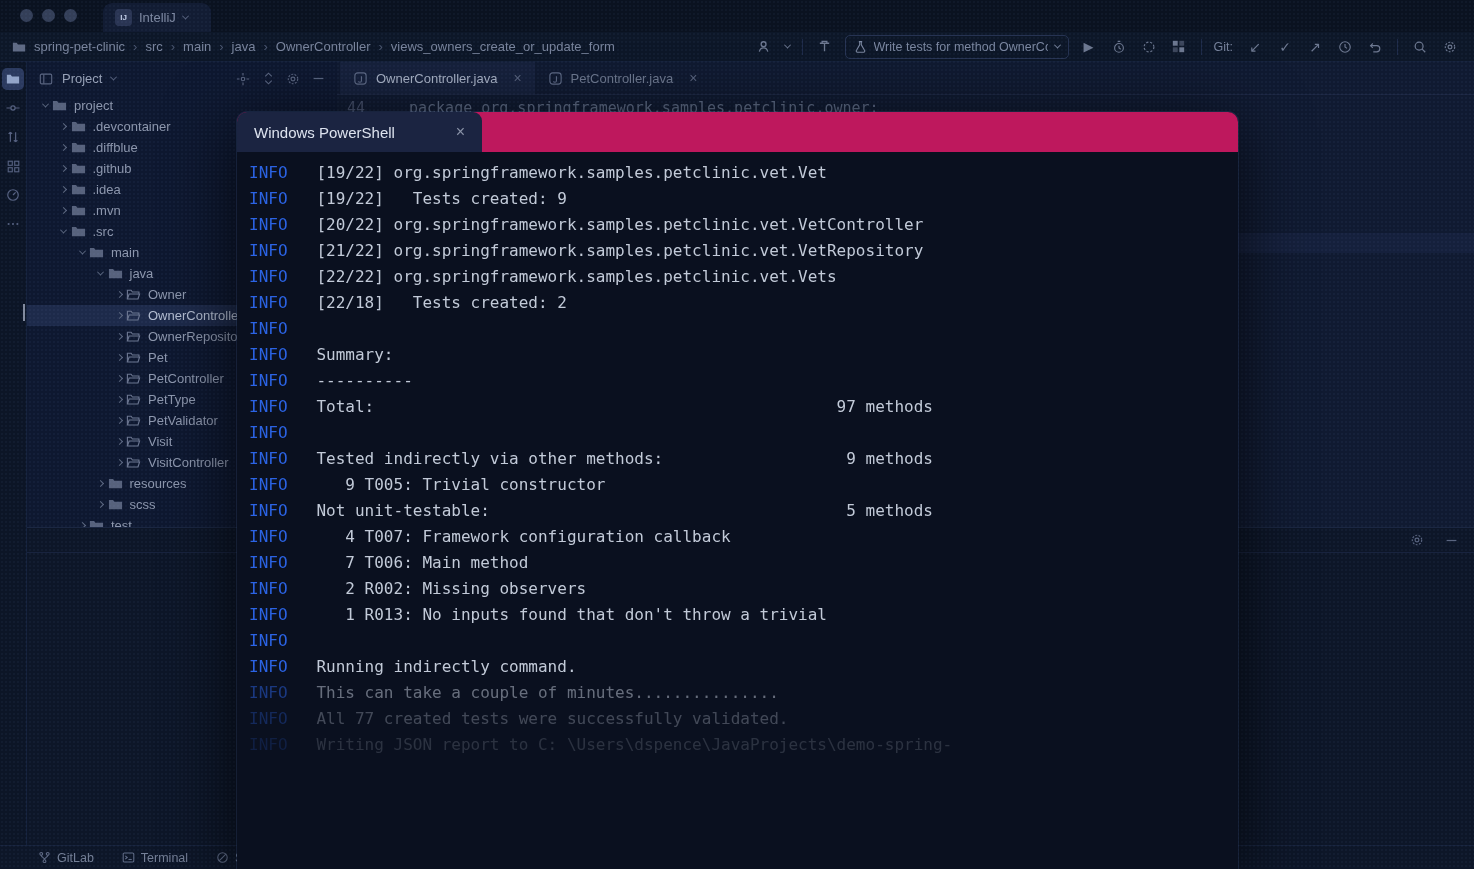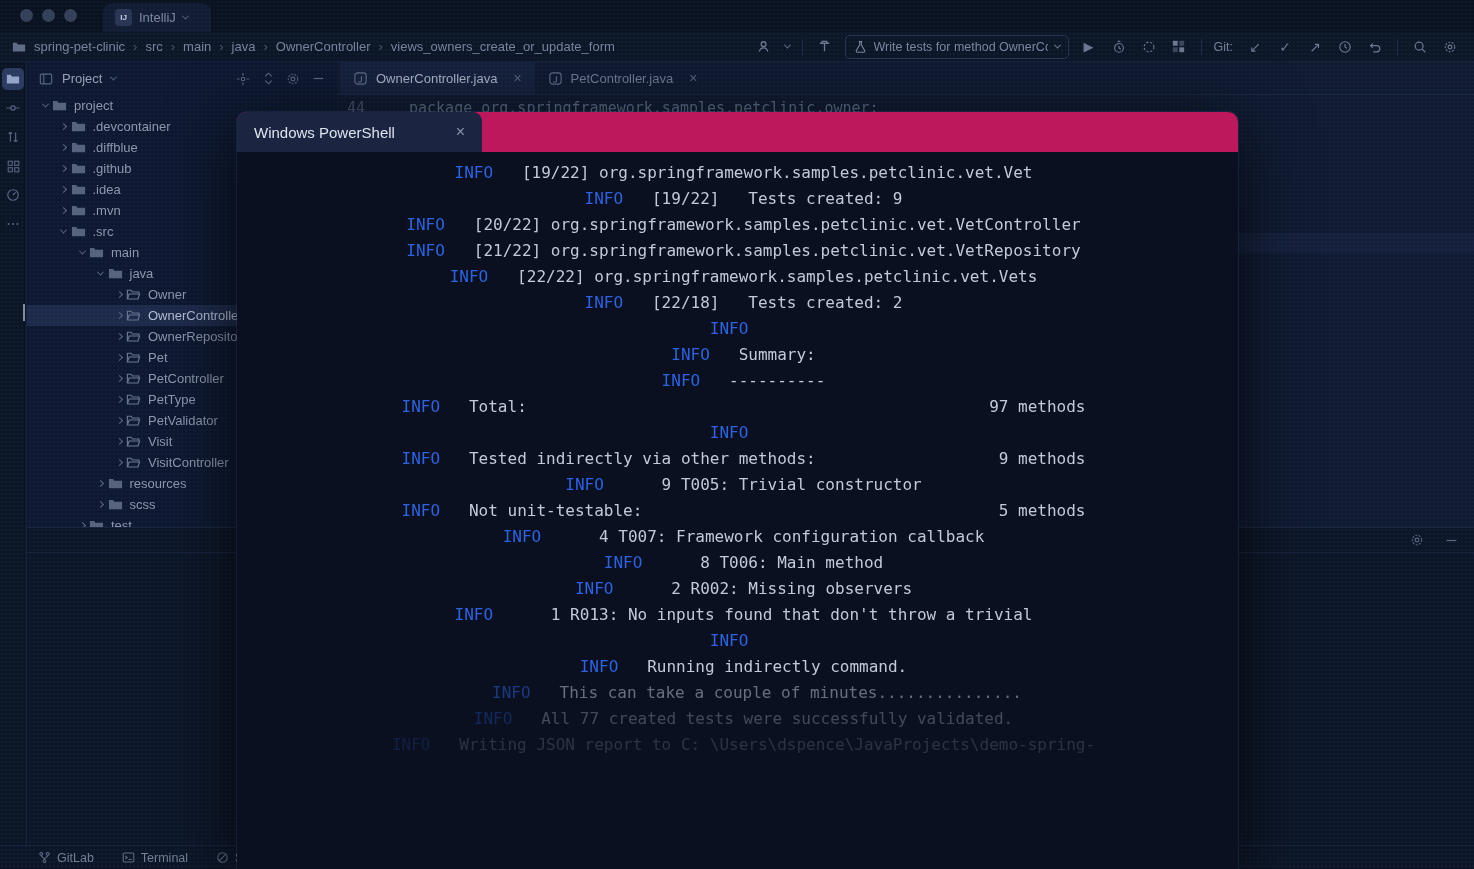--- a/index.html
+++ b/index.html
@@ -86,21 +86,21 @@
   
   .popup { position:absolute; left:237px; top:112px; width:1001px; height:757px; z-index:10;
     background:#0a101f; border-radius:10px 10px 0 0;
     box-shadow:0 0 0 1px rgba(70,95,150,.22), 0 14px 70px rgba(0,0,0,.72); }
   .popup-header { height:40px; background:#be185d; border-radius:10px 10px 0 0; position:relative; }
   .popup-tab { position:absolute; left:0; top:0; width:245px; height:40px; background:#1b2441;
     border-radius:10px 9px 0 0; display:flex; align-items:center; padding:0 17px; }
   .popup-title { color:#dde3ef; font-size:15px; flex:1; }
   .popup-close { color:#8a93a8; font-size:16px; line-height:1; }
   .term { padding:8px 0 0 12px; font-family:"DejaVu Sans Mono",monospace; font-size:16px; line-height:26px; color:#c2cad8; }
-  .t-row { white-space:pre; height:26px;text-align:center; }
+  .t-row { white-space:pre; height:26px; }
   .t-lvl { color:#2b63e4; }
 </style>
 </head>
 <body>
 
 <div class="titlebar">
   <div class="traffic">
     <span></span>
     <span></span>
     <span></span>
@@ -624,22 +624,22 @@
       <div class="t-row"><span class="t-lvl">INFO</span><span>   [22/18]   Tests created: 2</span></div>
       <div class="t-row"><span class="t-lvl">INFO</span><span>   </span></div>
       <div class="t-row"><span class="t-lvl">INFO</span><span>   Summary:</span></div>
       <div class="t-row"><span class="t-lvl">INFO</span><span>   ----------</span></div>
       <div class="t-row"><span class="t-lvl">INFO</span><span>   Total:                                                97 methods</span></div>
       <div class="t-row"><span class="t-lvl">INFO</span><span>   </span></div>
       <div class="t-row"><span class="t-lvl">INFO</span><span>   Tested indirectly via other methods:                   9 methods</span></div>
       <div class="t-row"><span class="t-lvl">INFO</span><span>      9 T005: Trivial constructor</span></div>
       <div class="t-row"><span class="t-lvl">INFO</span><span>   Not unit-testable:                                     5 methods</span></div>
       <div class="t-row"><span class="t-lvl">INFO</span><span>      4 T007: Framework configuration callback</span></div>
-      <div class="t-row"><span class="t-lvl">INFO</span><span>      8 T006: Main method</span></div>
+      <div class="t-row"><span class="t-lvl">INFO</span><span>      7 T006: Main method</span></div>
       <div class="t-row"><span class="t-lvl">INFO</span><span>      2 R002: Missing observers</span></div>
       <div class="t-row"><span class="t-lvl">INFO</span><span>      1 R013: No inputs found that don't throw a trivial</span></div>
       <div class="t-row"><span class="t-lvl">INFO</span><span>   </span></div>
       <div class="t-row"><span class="t-lvl">INFO</span><span>   Running indirectly command.</span></div>
-      <div class="t-row" style="opacity: 0.5; margin-left: 27px;"><span class="t-lvl">INFO</span><span>   This can take a couple of minutes...............</span></div>
+      <div class="t-row" style="opacity: 0.5;"><span class="t-lvl">INFO</span><span>   This can take a couple of minutes...............</span></div>
       <div class="t-row" style="opacity: 0.3;"><span class="t-lvl">INFO</span><span>   All 77 created tests were successfully validated.</span></div>
       <div class="t-row" style="opacity: 0.18;"><span class="t-lvl">INFO</span><span>   Writing JSON report to C: \Users\dspence\JavaProjects\demo-spring-</span></div>
     </div>
 </div>
 
 </body></html>

